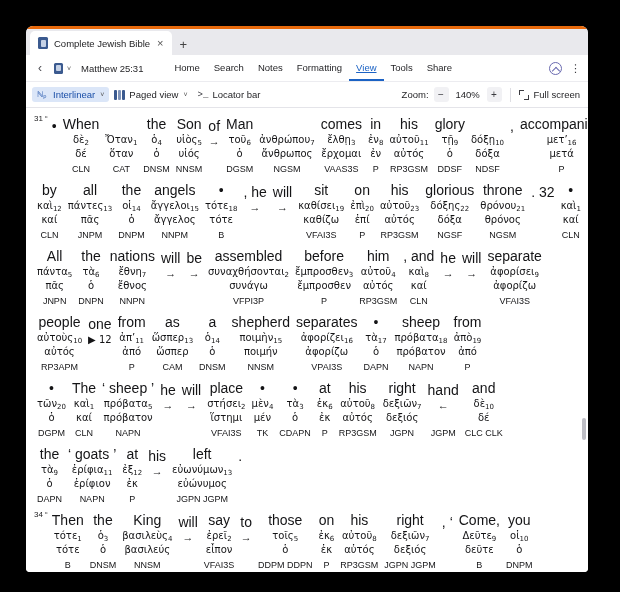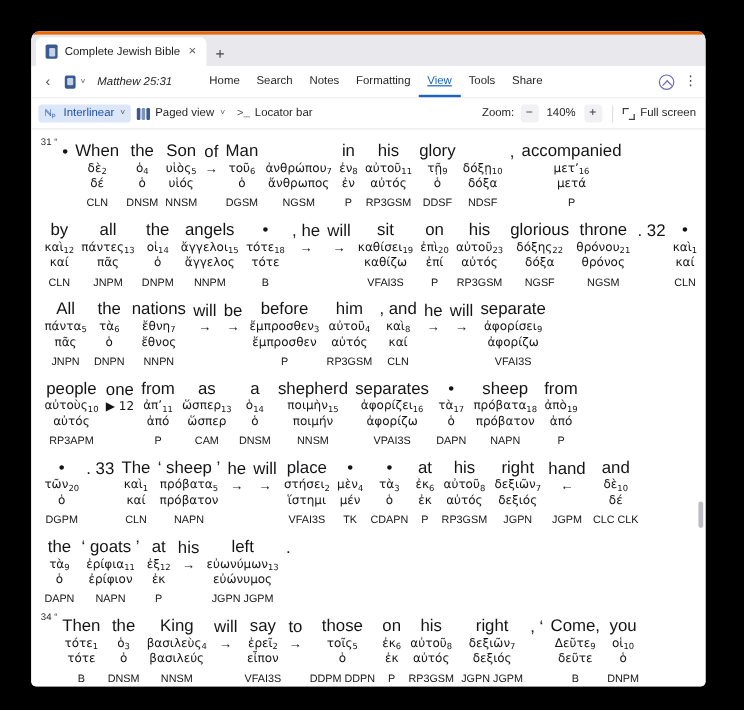--- a/index.html
+++ b/index.html
@@ -95,21 +95,21 @@
   .chip-icon {
     width: 9px; height: 11px;
     background: #3b5a8f; border-radius: 1.5px;
     position: relative;
   }
   .chip-icon::after {
     content: ""; position: absolute; left: 2px; top: 2px;
     width: 5px; height: 6px; background: #c6d2e6; border-radius: 1px;
   }
   .chip-caret { font-size: 7px; color: #555; }
-  #reference-label { margin-left: 6px; white-space: nowrap; font-style: italic; }
+  #reference-label { margin-left: 6px; white-space: nowrap; }
   #menu-items {
     display: flex; align-items: center; height: 100%;
     margin-left: 24px; gap: 0;
   }
   .menu-item {
     padding: 0 7px; height: 100%;
     display: flex; align-items: center;
     cursor: pointer; white-space: nowrap;
     border-bottom: 2px solid transparent;
     color: #1f1f22;
@@ -360,20 +360,26 @@
             <div class="lemma">&nbsp;</div>
             <div class="morph">&nbsp;</div>
           </div>
           <div class="wcol">
             <div class="surface">When</div>
             <div class="greek">δὲ<sub>2</sub></div>
             <div class="lemma">δέ</div>
             <div class="morph">CLN</div>
           </div>
           <div class="wcol">
+            <div class="surface">&nbsp;</div>
+            <div class="greek">Ὄταν<sub>1</sub></div>
+            <div class="lemma">ὅταν</div>
+            <div class="morph">CAT</div>
+          </div>
+          <div class="wcol">
             <div class="surface">the</div>
             <div class="greek">ὁ<sub>4</sub></div>
             <div class="lemma">ὁ</div>
             <div class="morph">DNSM</div>
           </div>
           <div class="wcol">
             <div class="surface">Son</div>
             <div class="greek">υἱὸς<sub>5</sub></div>
             <div class="lemma">υἱός</div>
             <div class="morph">NNSM</div>
@@ -390,20 +396,26 @@
             <div class="lemma">ὁ</div>
             <div class="morph">DGSM</div>
           </div>
           <div class="wcol">
             <div class="surface">&nbsp;</div>
             <div class="greek">ἀνθρώπου<sub>7</sub></div>
             <div class="lemma">ἄνθρωπος</div>
             <div class="morph">NGSM</div>
           </div>
           <div class="wcol">
+            <div class="surface">comes</div>
+            <div class="greek">ἔλθῃ<sub>3</sub></div>
+            <div class="lemma">ἔρχομαι</div>
+            <div class="morph">VAAS3S</div>
+          </div>
+          <div class="wcol">
             <div class="surface">in</div>
             <div class="greek">ἐν<sub>8</sub></div>
             <div class="lemma">ἐν</div>
             <div class="morph">P</div>
           </div>
           <div class="wcol">
             <div class="surface">his</div>
             <div class="greek">αὐτοῦ<sub>11</sub></div>
             <div class="lemma">αὐτός</div>
             <div class="morph">RP3GSM</div>
@@ -544,20 +556,26 @@
             <div class="lemma">&nbsp;</div>
             <div class="morph">&nbsp;</div>
           </div>
           <div class="wcol">
             <div class="surface">be</div>
             <div class="arrow">→</div>
             <div class="lemma">&nbsp;</div>
             <div class="morph">&nbsp;</div>
           </div>
           <div class="wcol">
+            <div class="surface">assembled</div>
+            <div class="greek">συναχθήσονται<sub>2</sub></div>
+            <div class="lemma">συνάγω</div>
+            <div class="morph">VFPI3P</div>
+          </div>
+          <div class="wcol">
             <div class="surface">before</div>
             <div class="greek">ἔμπροσθεν<sub>3</sub></div>
             <div class="lemma">ἔμπροσθεν</div>
             <div class="morph">P</div>
           </div>
           <div class="wcol">
             <div class="surface">him</div>
             <div class="greek">αὐτοῦ<sub>4</sub></div>
             <div class="lemma">αὐτός</div>
             <div class="morph">RP3GSM</div>
@@ -648,26 +666,20 @@
             <div class="lemma">ἀπό</div>
             <div class="morph">P</div>
           </div>
         </div>
         <div class="text-line">
           <div class="wcol">
             <div class="surface">•</div>
             <div class="greek">τῶν<sub>20</sub></div>
             <div class="lemma">ὁ</div>
             <div class="morph">DGPM</div>
-          </div>
-          <div class="wcol">
-            <div class="surface">. 33</div>
-            <div class="greek">&nbsp;</div>
-            <div class="lemma">&nbsp;</div>
-            <div class="morph">&nbsp;</div>
           </div>
           <div class="wcol">
             <div class="surface">The</div>
             <div class="greek">καὶ<sub>1</sub></div>
             <div class="lemma">καί</div>
             <div class="morph">CLN</div>
           </div>
           <div class="wcol">
             <div class="surface">‘ sheep ’</div>
             <div class="greek">πρόβατα<sub>5</sub></div>

